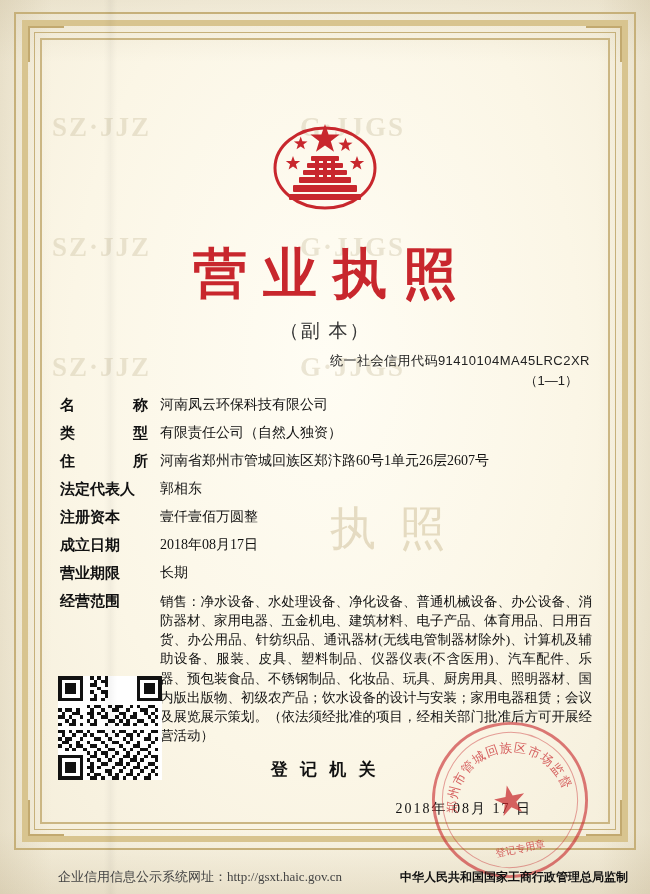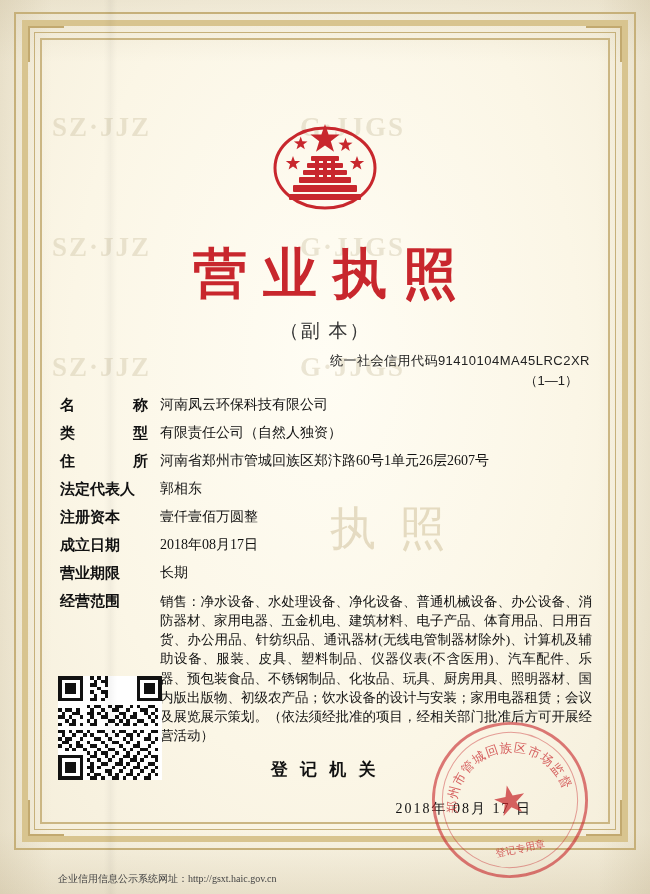--- a/index.html
+++ b/index.html
@@ -163,21 +163,21 @@
 
   
   .qr{
     position:absolute;left:58px;top:676px;width:104px;height:104px;
     background:#fff;
   }
 
   
   .footer-left{
     position:absolute;left:58px;bottom:8px;
-    font-size:10px;color:#444;
+    font-size:13px;color:#444;
     font-family:"Liberation Serif", serif;
   }
   .footer-right{
     position:absolute;right:22px;bottom:8px;
     font-size:12px;color:#111;font-weight:bold;
     font-family:"Liberation Serif", serif;
   }
   .fold{
     position:absolute;left:0;top:0;width:100%;height:100%;
     pointer-events:none;
@@ -483,13 +483,14 @@
         <textPath href="#arcpath" startOffset="50%" text-anchor="middle">河南省郑州市管城回族区市场监督管理局</textPath>
       </text>
     </svg>
     <div class="star">★</div>
     <div class="bottom-text">登记专用章</div>
   </div>
 
   <div class="fold"></div>
 
   <div class="footer-left">企业信用信息公示系统网址：http://gsxt.haic.gov.cn</div>
+  <div class="footer-right">中华人民共和国国家工商行政管理总局监制</div>
 </div>
 
 </body></html>

